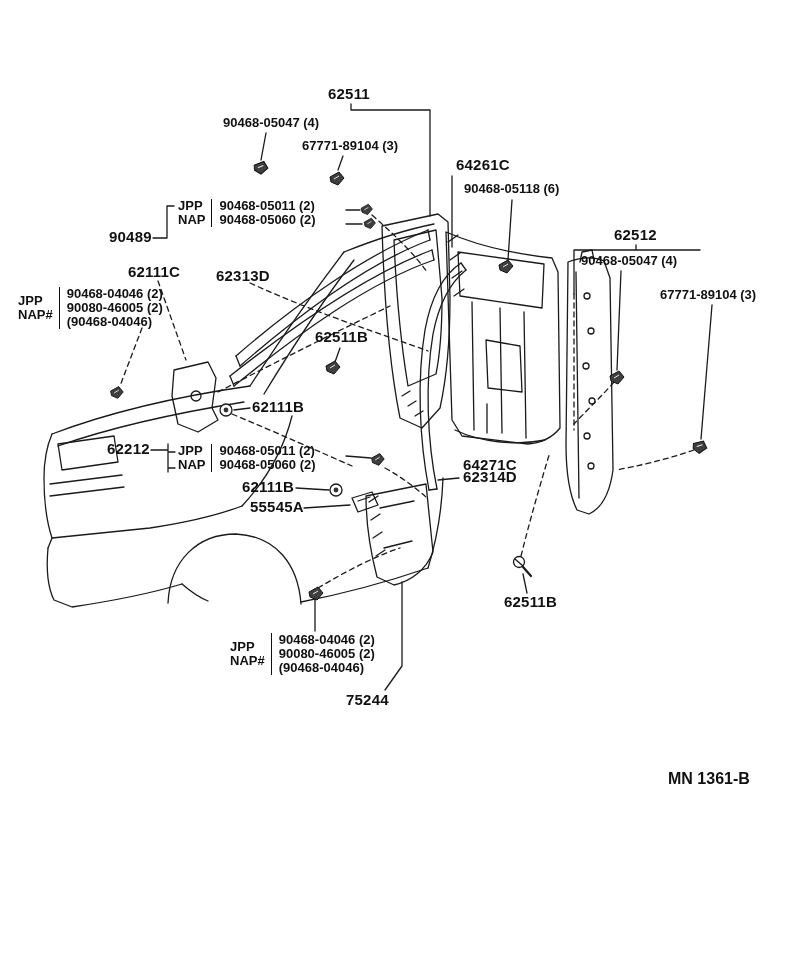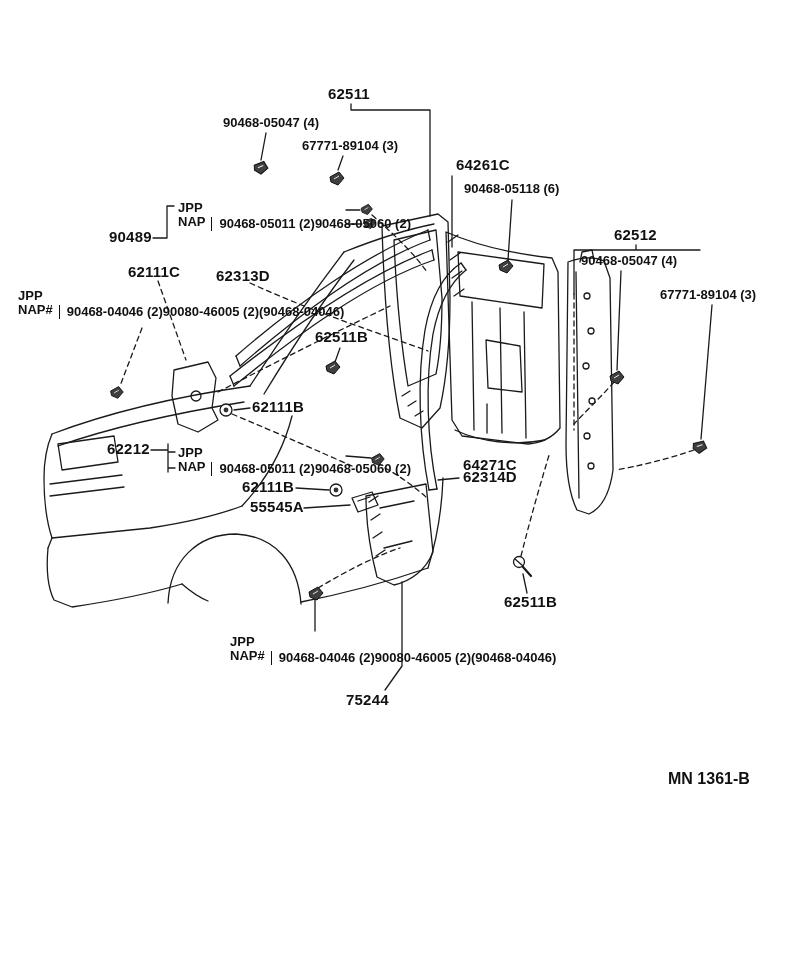--- a/index.html
+++ b/index.html
@@ -12,22 +12,22 @@
     position:absolute;font-weight:700;font-size:15px;color:#111;
     white-space:nowrap;letter-spacing:.2px;line-height:15px;
   }
   .sm{font-size:13px;line-height:13px;letter-spacing:0;text-align:right;}
   .grp{
     position:absolute;display:flex;align-items:center;
     font-weight:700;font-size:13px;color:#111;white-space:nowrap;
   }
   .grp .region{display:flex;flex-direction:column;line-height:14px;margin-right:6px;}
   .grp .nums{
-    display:flex;line-height:14px;
-    border-left:1.6px solid #111;padding-left:7px;margin-top:18px;
+    display:flex;flex-direction:column;line-height:14px;
+    border-left:1.6px solid #111;padding-left:7px;
   }
 </style>
 </head>
 <body>
 
 <div class="canvas">
 
   <svg class="art" width="792" height="966" viewBox="0 0 792 966" xmlns="http://www.w3.org/2000/svg">
     <defs>
       <g id="clipicon">

